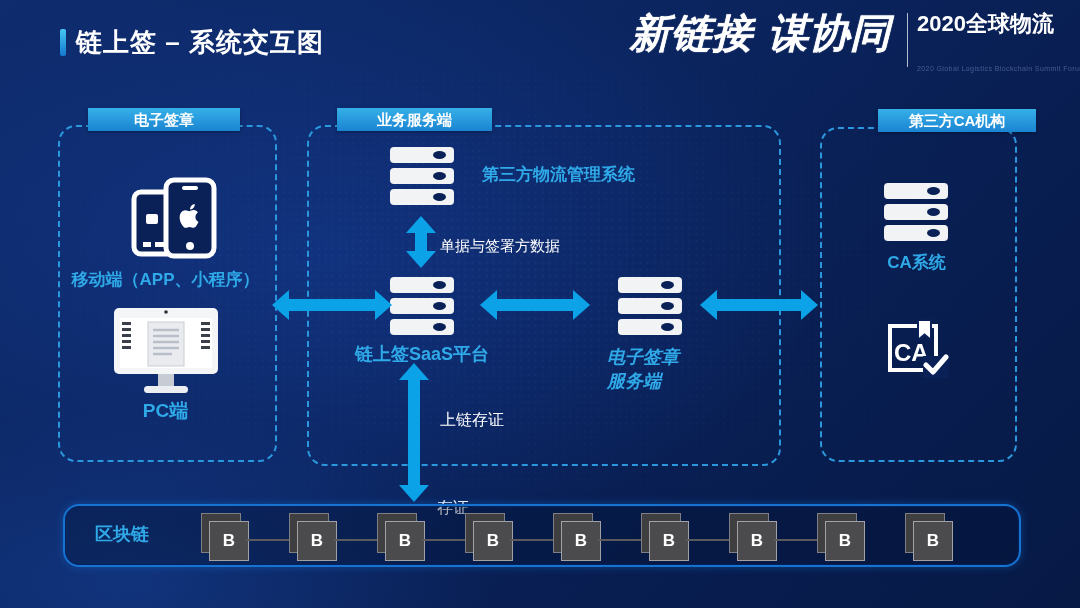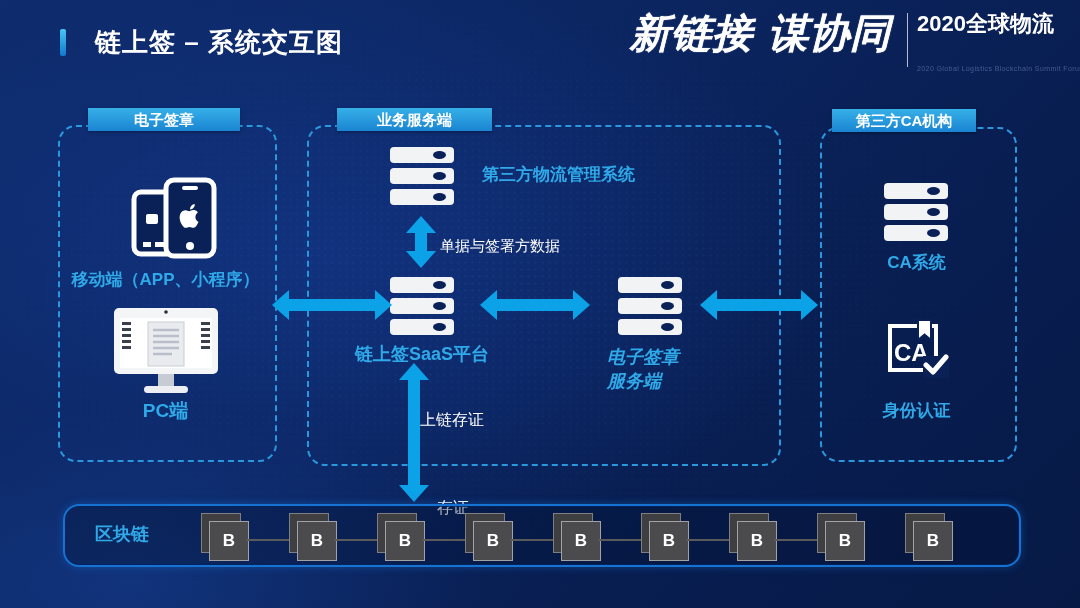--- a/index.html
+++ b/index.html
@@ -15,37 +15,37 @@
     position:absolute; inset:0; pointer-events:none; opacity:.5;
     background-image:radial-gradient(rgba(110,170,255,.12) 1.1px, transparent 1.5px);
     background-size:7px 7px;
     -webkit-mask-image:radial-gradient(700px 380px at 45% 45%, #000 0%, transparent 85%);
             mask-image:radial-gradient(700px 380px at 45% 45%, #000 0%, transparent 85%);
   }
   .abs{position:absolute;}
   
   .title-accent{left:60px; top:29px; width:6px; height:27px;
     background:linear-gradient(180deg,#45c7f2,#1478cf); border-radius:2px;}
-  .page-title{left:95px; top:25px; font-size:26px; font-weight:bold; color:#ffffff; letter-spacing:1px; white-space:nowrap;}
+  .page-title{left:76px; top:25px; font-size:26px; font-weight:bold; color:#ffffff; letter-spacing:1px; white-space:nowrap;}
   .slogan{left:630px; top:6px; width:272px; font-family:"DejaVu Serif", serif;
     font-weight:bold; font-style:italic; font-size:40px; color:#ffffff; white-space:nowrap;
     letter-spacing:1px; text-shadow:0 0 1px #fff;}
   .hdr-divider{left:907px; top:13px; width:1px; height:54px; background:rgba(255,255,255,.7);}
   .event-name{left:917px; top:11px; color:#ffffff; font-weight:bold; font-size:22px; line-height:26px; white-space:nowrap;}
   .event-en{left:917px; top:65px; font-size:7px; color:rgba(140,160,215,.45); letter-spacing:.4px; white-space:nowrap;}
   
   .gbox{border:2px dashed #2b97dc; border-radius:18px;}
   .gbox.client{left:58px; top:125px; width:215px; height:333px;}
   .gbox.service{left:307px; top:125px; width:470px; height:337px;}
   .gbox.ca{left:820px; top:127px; width:193px; height:331px;}
   .tab{height:23px; line-height:23px; text-align:center; color:#fff; font-weight:bold; font-size:15px;
     background:linear-gradient(180deg,#36b0e8,#1a84d2); box-shadow:0 1px 3px rgba(0,0,0,.35);}
   .tab.client{left:88px; top:108px; width:152px;}
   .tab.service{left:337px; top:108px; width:155px;}
-  .tab.ca{left:832px; top:109px; width:144px;}
+  .tab.ca{left:878px; top:109px; width:158px;}
   .cyan{color:#2fa9e8; font-weight:bold;}
   .white-lbl{color:#ffffff; font-weight:normal;}
   .ctr{text-align:center;}
   
   .server{width:64px;}
   .server .srow{height:16px; background:#f2f3f5; border-radius:4px; margin-bottom:5px; position:relative;}
   .server .srow:last-child{margin-bottom:0;}
   .server .srow::after{content:""; position:absolute; right:8px; top:4px; width:13px; height:8px;
     background:#0a2158; border-radius:50%;}
   
@@ -159,38 +159,37 @@
   <div class="abs cyan" style="left:607px; top:345px; font-size:18px; line-height:24px;font-style:italic;">
     <div>电子签章</div>
     <div>服务端</div>
   </div>
 
   <div class="abs harrow" style="left:289px; top:299px; width:86px;"></div>
   <div class="abs harrow" style="left:497px; top:299px; width:76px;"></div>
   <div class="abs harrow" style="left:717px; top:299px; width:84px;"></div>
 
   <div class="abs varrow" style="left:408px; top:380px; height:105px;"></div>
-  <div class="abs white-lbl" style="left:420px; top:410px; font-size:16px;">上链存证</div>
+  <div class="abs white-lbl" style="left:440px; top:410px; font-size:16px;">上链存证</div>
   <div class="abs white-lbl" style="left:437px; top:498px; font-size:16px;">存证</div>
 
   <div class="abs server" style="left:884px; top:183px;">
     <div class="srow"></div>
       <div class="srow"></div>
       <div class="srow"></div>
   </div>
   <div class="abs cyan ctr" style="left:820px; top:251px; width:193px; font-size:17px;">CA系统</div>
 
   <svg class="abs" style="left:885px; top:316px;" width="64" height="64" viewBox="0 0 64 64">
     <rect x="5" y="10" width="46" height="44" fill="none" stroke="#ffffff" stroke-width="4"></rect>
     <polygon points="33,4 46,4 46,24 39.5,18.5 33,24" fill="#ffffff" stroke="#0a2158" stroke-width="2"></polygon>
     <text x="9" y="45" font-size="24" font-weight="bold" fill="#ffffff" font-family="Liberation Sans, sans-serif">CA</text>
     <rect x="38" y="40" width="26" height="22" fill="#0a2158"></rect>
     <polyline points="41,49 48,56 61,41" fill="none" stroke="#ffffff" stroke-width="5" stroke-linecap="round" stroke-linejoin="round"></polyline>
   </svg>
-  <div class="abs cyan ctr" style="left:820px; top:399px; width:193px; font-size:17px;">身份认证</div>
 
   <div class="abs chain-strip"></div>
   <div class="abs cyan chain-title">区块链</div>
   <div class="abs chain-row">
       <div class="block linked">
         <div class="back"></div>
         <div class="front">B</div>
       </div>
       <div class="block linked">
         <div class="back"></div>

